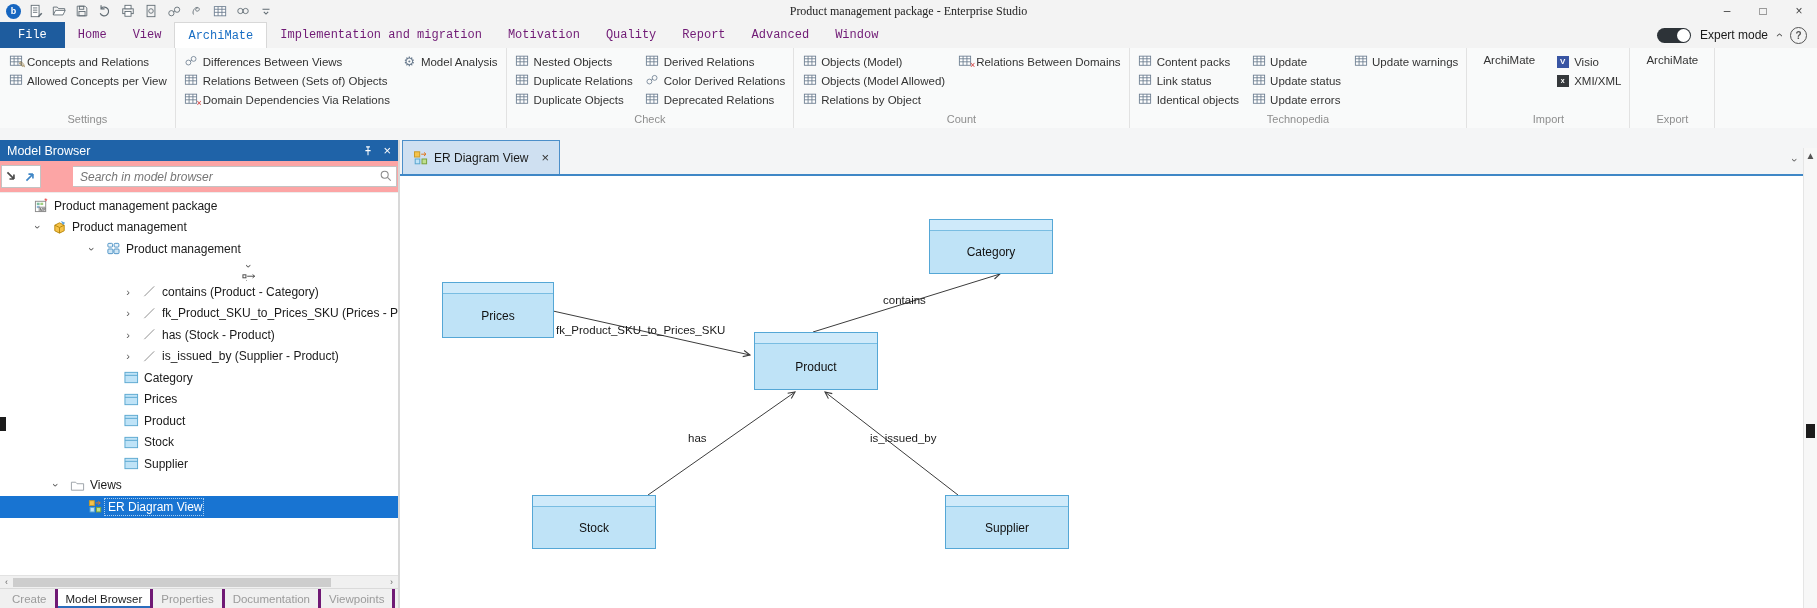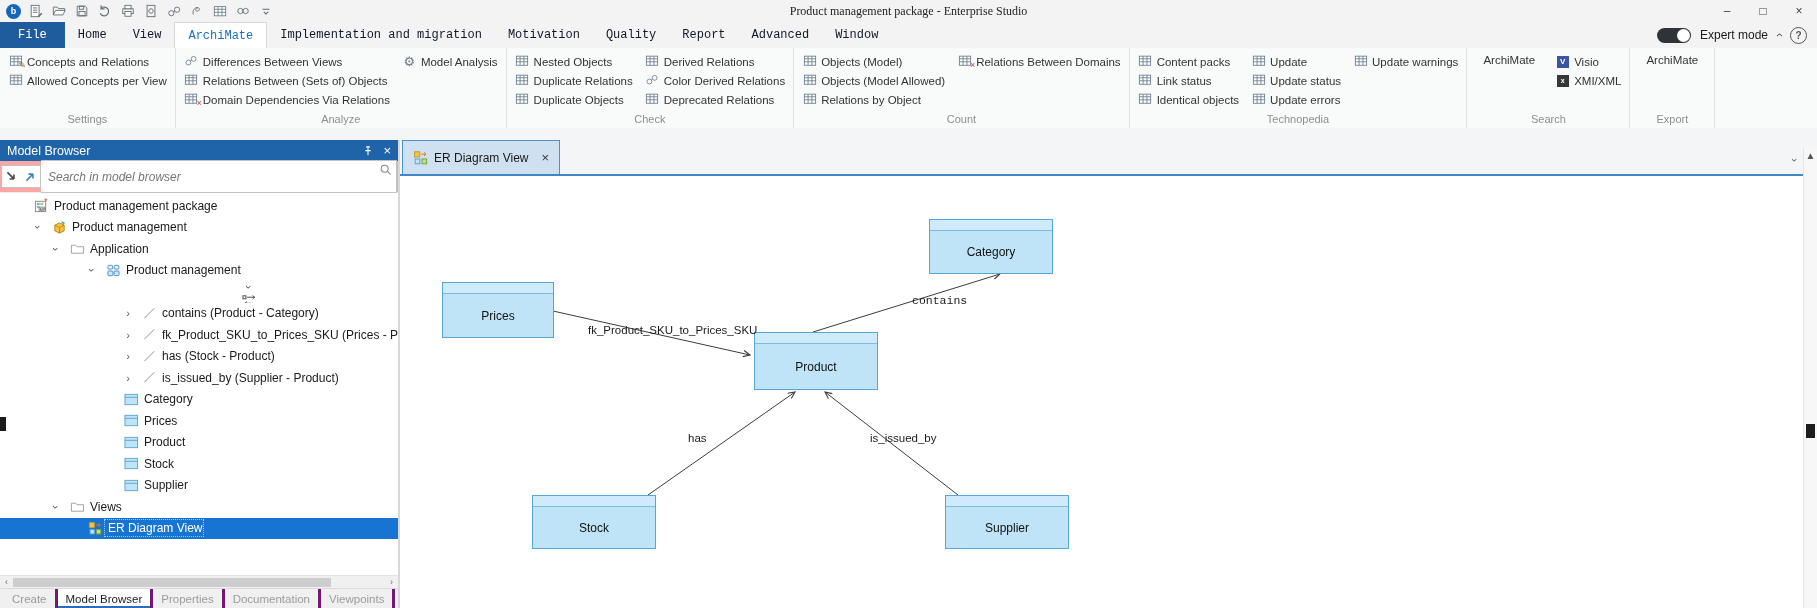--- a/index.html
+++ b/index.html
@@ -13,21 +13,21 @@
   .qi{width:16px;height:16px;display:inline-flex;align-items:center;justify-content:center;color:#5f6a72;}
   .qi svg{width:14px;height:14px;}
   .logo{width:15px;height:15px;border-radius:50%;background:#1565c0;color:#fff;font-size:9px;font-weight:bold;
         display:inline-flex;align-items:center;justify-content:center;}
   .wtitle{position:absolute;left:0;right:0;top:0;height:22px;line-height:22px;text-align:center;color:#222;pointer-events:none;font-family:Liberation Serif, serif;}
   .wcontrols{margin-left:auto;display:flex;z-index:2;}
   .wbtn{width:36px;height:22px;display:flex;align-items:center;justify-content:center;color:#444;font-size:12px;}
 
   
   .tabrow{height:26px;background:#f3f3f3;display:flex;align-items:stretch;position:relative;}
-  .rtab{padding:6px 13px 5px 13px;color:#0f172a;white-space:nowrap;}
+  .rtab{padding:6px 13px 5px 13px;color:#701a75;white-space:nowrap;}
   .rtab.file{background:#1e5c9e;color:#fff;padding:6px 18px 5px 18px;}
   .rtab.active{background:#fff;color:#1a6fc4;border:1px solid #d8d8d8;border-bottom:none;}
   .tabrow-right{margin-left:auto;display:flex;align-items:center;gap:9px;padding-right:10px;}
   .toggle{width:34px;height:15px;border-radius:8px;background:#2d3338;position:relative;}
   .toggle .knob{position:absolute;right:1px;top:1px;width:13px;height:13px;border-radius:50%;background:#fff;}
   .chev-glyph{display:inline-block;color:#555;font-size:12px;}
   .up{transform:rotate(-90deg);}
   .down{transform:rotate(90deg);}
   .help{width:15px;height:15px;border-radius:50%;border:1px solid #555;color:#555;font-size:10px;
         display:flex;align-items:center;justify-content:center;font-weight:bold;}
@@ -48,21 +48,21 @@
   
   .workspace{position:absolute;top:128px;left:0;right:0;bottom:0;background:#f4f5f6;padding-top:12px;display:flex;}
 
   
   .panel{width:398px;flex:none;display:flex;flex-direction:column;background:#fca5a5;border-right:2px solid #d8d8d8;}
   .p-header{height:21px;background:#1f63a8;color:#fff;display:flex;align-items:center;padding:0 7px;font-size:12.5px;flex:none;}
   .ph-icons{margin-left:auto;display:flex;gap:9px;align-items:center;}
   .p-search{height:27px;display:flex;align-items:center;padding:2px 1px;flex:none;border-bottom:1px solid #ececec;}
   .locate{display:flex;border:1px solid #c3c3c3;height:21px;background:#fff;}
   .locate span{width:19px;display:flex;align-items:center;justify-content:center;}
-  .searchwrap{flex:1;position:relative;height:33px;}
+  .searchwrap{flex:1;position:relative;height:21px;margin-left:32px;}
   input.search{width:100%;height:100%;box-sizing:border-box;border:1px solid #c3c3c3;border-left:none;
                font-style:italic;font-size:12px;padding:0 24px 0 7px;color:#555;font-family:inherit;outline:none;}
   .lens{position:absolute;right:4px;top:3px;}
   .tree{flex:1;overflow:hidden;padding-top:2px;background:#fff;}
   .trow{height:21.5px;display:flex;align-items:center;font-size:12px;white-space:nowrap;overflow:hidden;}
   .trow .chev{width:20px;flex:none;text-align:center;color:#5a5a5a;font-size:11px;}
   .trow .ticon{width:22px;flex:none;display:inline-flex;justify-content:center;align-items:center;}
   .trow .ticon svg{width:15px;height:15px;}
   .trow .tlabel{padding-left:2px;}
   .trow.selected{background:#1874d2;color:#fff;}
@@ -261,21 +261,20 @@
             <span>Domain Dependencies Via Relations</span>
           </div>
         </div>
         <div class="rg-col">
           <div class="rbtn">
             <span><span class="ric" style="color:#6b7c8f;font-size:13px;">⚙</span></span>
             <span>Model Analysis</span>
           </div>
         </div>
       </div>
-      <div class="rg-label">Analyze</div>
     </div>
     <div class="rgroup">
       <div class="rg-content">
         <div class="rg-col">
           <div class="rbtn">
             <span><span class="ric">
                 <svg viewBox="0 0 16 15">
                   <rect x="1.5" y="2.5" width="13" height="10.5" fill="#fff" stroke="#6b7c8f"></rect>
                   <path d="M1.5 5.5 h13 M1.5 9 h13 M5.8 2.5 v10.5 M10.2 2.5 v10.5" fill="none" stroke="#6b7c8f"></path>
                 </svg>
@@ -473,21 +472,21 @@
             <span>Visio</span>
           </div>
           <div class="rbtn">
             <span><span class="ric">
                 <span class="sq" style="background:#35383b;font-size:7px;">x</span>
               </span></span>
             <span>XMI/XML</span>
           </div>
         </div>
       </div>
-      <div class="rg-label">Search</div>
+      <div class="rg-label">Import</div>
     </div>
     <div class="rgroup">
       <div class="rg-content">
         <div class="bigbtn">
           <span>
             <svg viewBox="0 0 26 26">
               <ellipse cx="13" cy="12" rx="10" ry="8.5" fill="none" stroke="#0f9e8a" stroke-width="1.1" transform="rotate(-18 13 12)" stroke-dasharray="36 10"></ellipse>
               <path d="M8.5 6 L13 19 L18 4.5" fill="none" stroke="#0f9e8a" stroke-width="2"></path>
             </svg>
           </span>
@@ -554,29 +553,20 @@
         <div class="trow" style="padding-left: 28px;">
           <span class="chev down">›</span>
           <span class="ticon">
             <svg viewBox="0 0 16 16">
               <path d="M3 5.5 l5-2.5 5 2.5 v6 l-5 2.5 -5-2.5 z" fill="#f6c34a" stroke="#b8860b"></path>
               <path d="M3 5.5 l5 2.5 5-2.5 M8 8 V14" fill="none" stroke="#b8860b"></path>
               <path d="M9.5 1 l4.5 1.8 -2.2 2.6 z" fill="#5aa0dc"></path>
             </svg>
           </span>
           <span class="tlabel">Product management</span>
-        </div>
-        <div class="trow" style="padding-left: 46px;">
-          <span class="chev down">›</span>
-          <span class="ticon">
-            <svg viewBox="0 0 16 16">
-              <path d="M1.5 13 V4.5 h4.5 l1.5 1.6 h7 V13 z" fill="#fff" stroke="#9aa0a6"></path>
-            </svg>
-          </span>
-          <span class="tlabel">Application</span>
         </div>
         <div class="trow" style="padding-left: 82px;">
           <span class="chev down">›</span>
           <span class="ticon">
             <svg viewBox="0 0 16 16">
               <rect x="2" y="2.5" width="5" height="4" rx="1" fill="#eaf4fb" stroke="#4a90c4"></rect>
               <rect x="8.7" y="2.5" width="5" height="4" rx="1" fill="#eaf4fb" stroke="#4a90c4"></rect>
               <rect x="2" y="8.5" width="5.4" height="5" rx="1" fill="#cfe6f5" stroke="#4a90c4"></rect>
               <rect x="8.5" y="8.5" width="5.4" height="5" rx="1" fill="#cfe6f5" stroke="#4a90c4"></rect>
             </svg>
@@ -758,22 +748,22 @@
           <div class="elabel">Product</div>
         </div>
         <div class="entity" style="left: 132px; top: 319px; width: 124px; height: 54px;">
           <div class="band"></div>
           <div class="elabel">Stock</div>
         </div>
         <div class="entity" style="left: 545px; top: 319px; width: 124px; height: 54px;">
           <div class="band"></div>
           <div class="elabel">Supplier</div>
         </div>
-        <span class="elbl" style="left: 512px; top: 118px; font-family: Liberation Mono, monospace;">contains</span>
-        <span class="elbl" style="left: 156px; top: 148px; margin-left: 32px;">fk_Product_SKU_to_Prices_SKU</span>
+        <span class="elbl" style="left: 483px; top: 118px;">contains</span>
+        <span class="elbl" style="left: 156px; top: 148px;">fk_Product_SKU_to_Prices_SKU</span>
         <span class="elbl" style="left: 288px; top: 256px;">has</span>
         <span class="elbl" style="left: 470px; top: 256px;">is_issued_by</span>
       </div>
     <div class="vscroll">
       <span class="vs-up">▲</span>
       <span class="vs-thumb"></span>
     </div>
   </div>
 </div>
 

